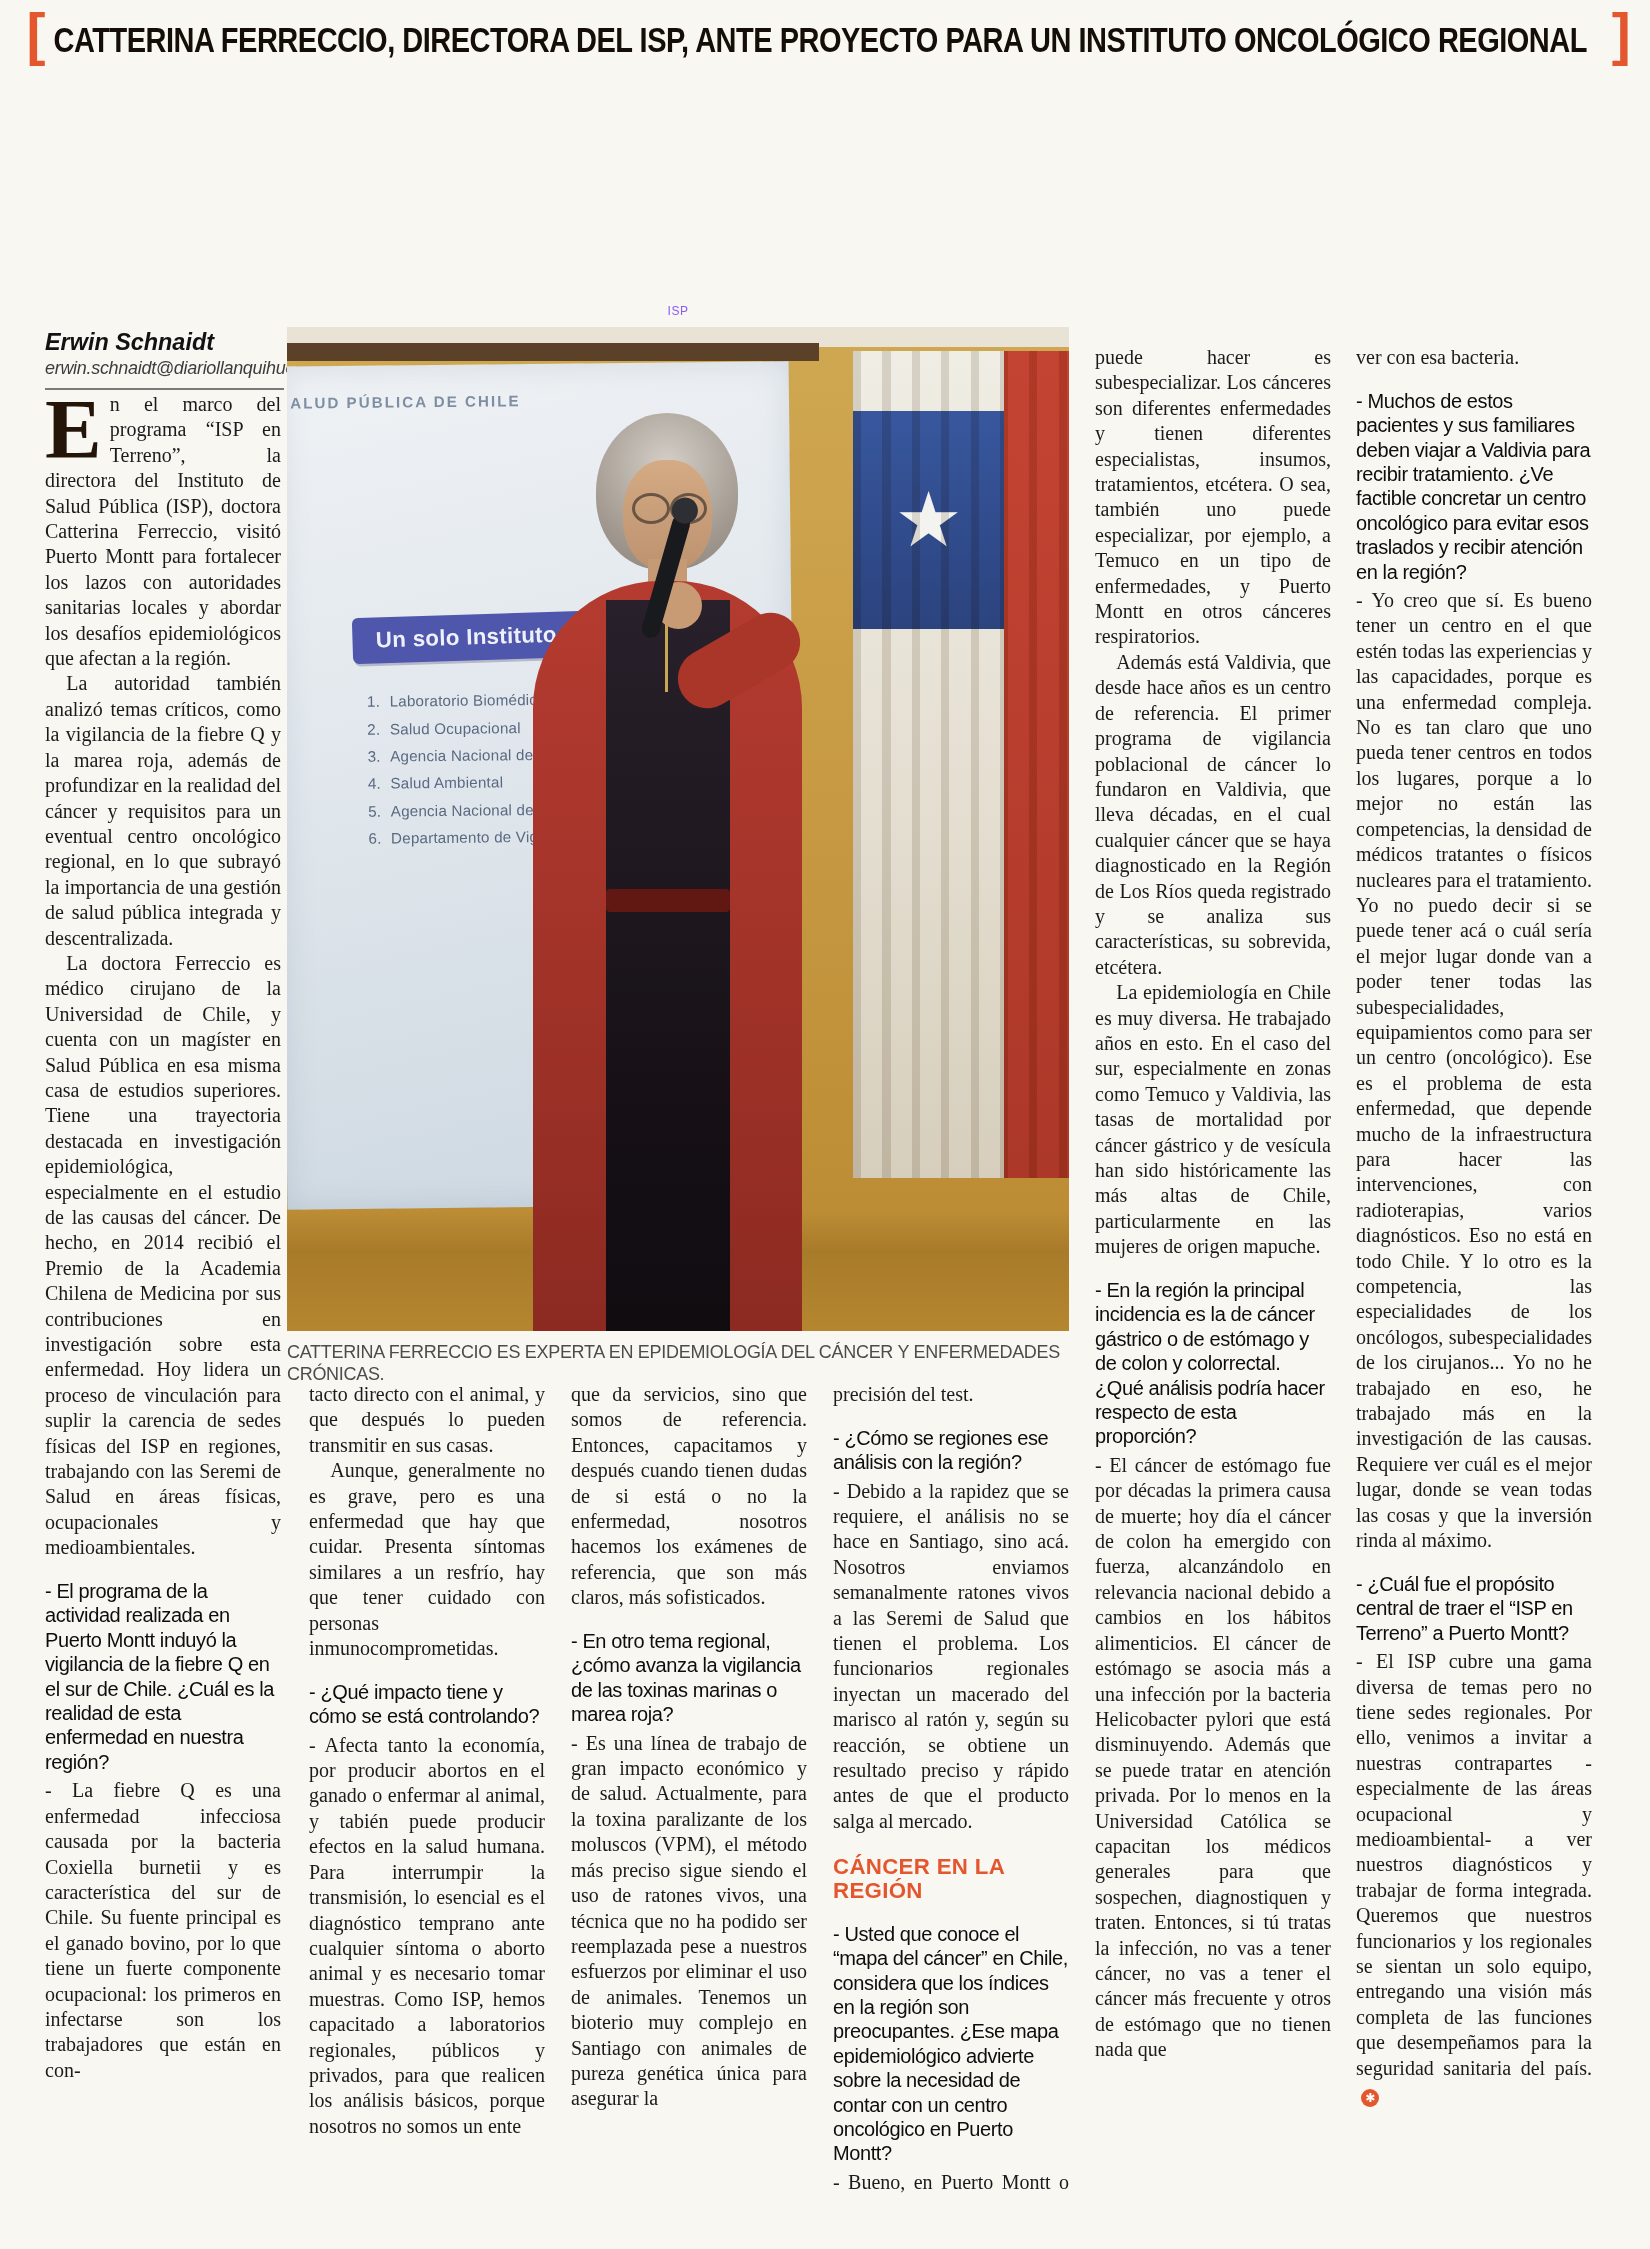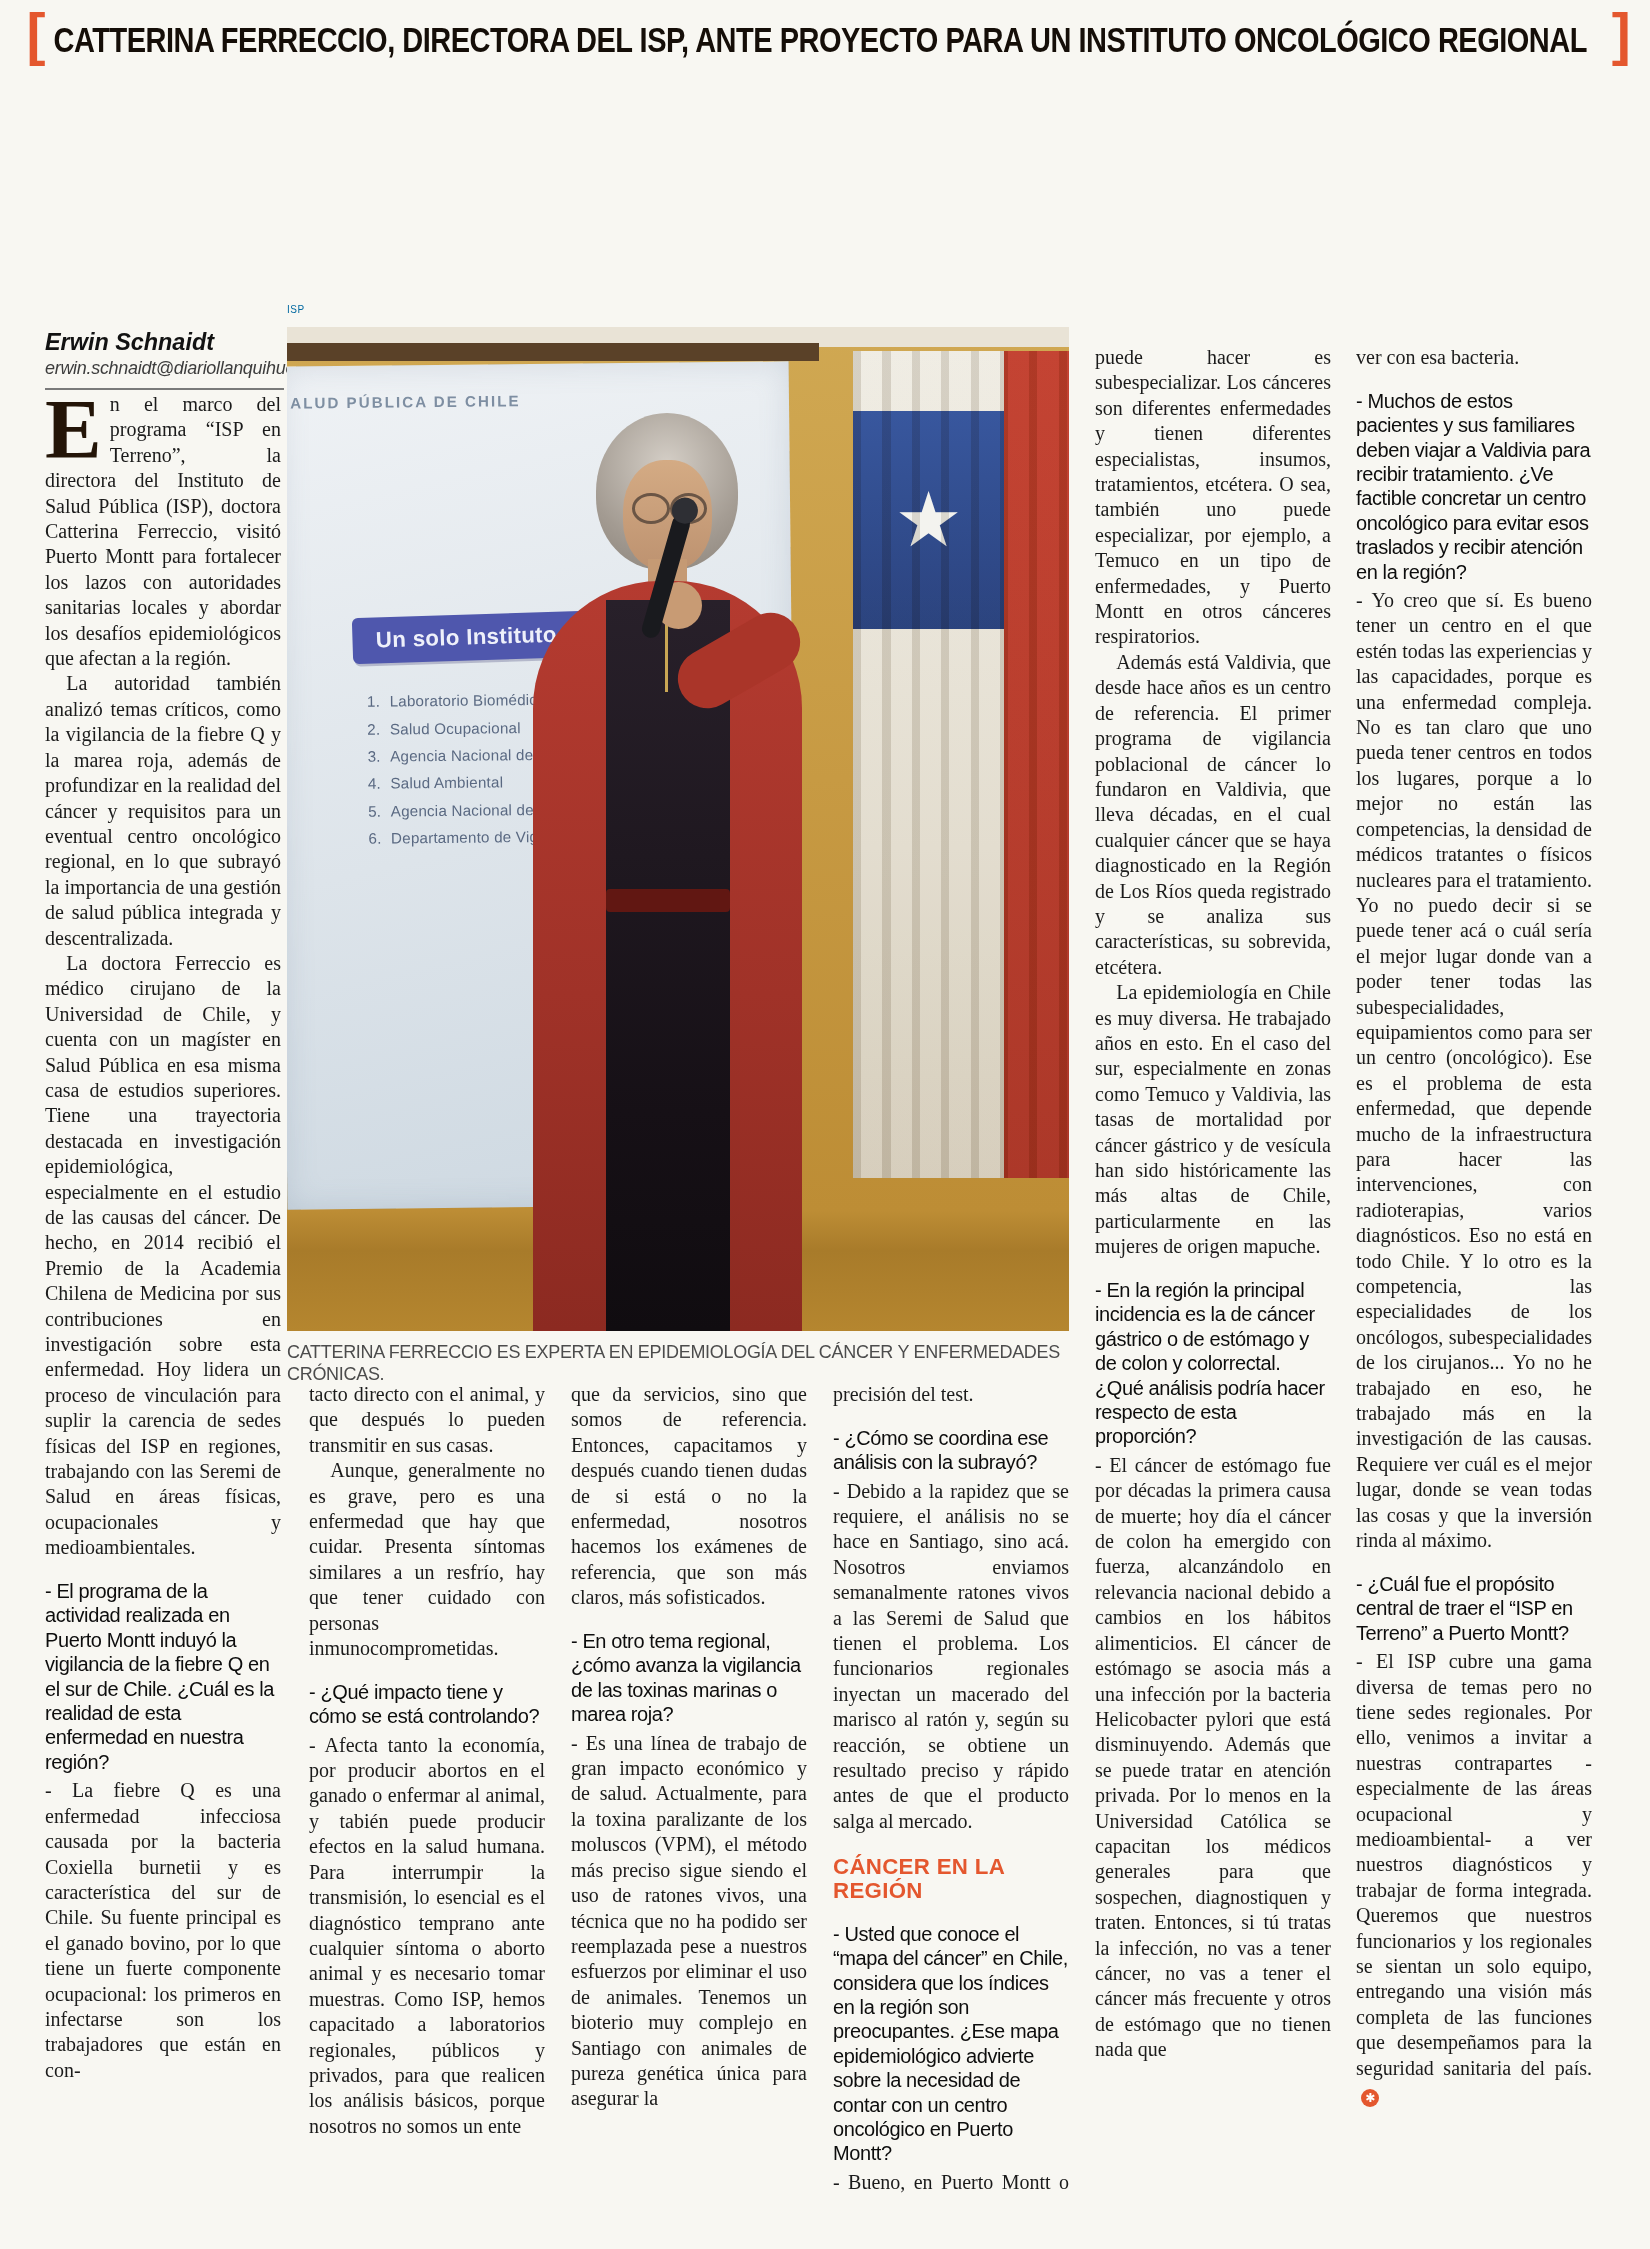--- a/index.html
+++ b/index.html
@@ -33,22 +33,22 @@
   .hl-line{display:block;transform:scaleY(1.06);transform-origin:left top;}
 
   
   .byline{position:absolute;left:45px;top:329px;width:239px;font-family:"Liberation Sans",sans-serif;font-style:italic;}
   .byline .author{font-size:23.4px;font-weight:bold;color:#121212;}
   .byline .email{font-size:18px;color:#3d3d3d;margin-top:2px;letter-spacing:-0.3px;}
   .byline .rule{height:1.5px;background:#7a7a7a;margin-top:9.1px;}
 
   
   .credit{
-    position:absolute;left:287px;top:304px;width:782px;text-align:left;
-    font-family:"Liberation Sans",sans-serif;font-size:10px;color:#0369a1;letter-spacing:0.5px;
+    position:absolute;left:287px;top:304px;width:782px;text-align:center;
+    font-family:"Liberation Sans",sans-serif;font-size:12px;color:#8b5cf6;letter-spacing:0.5px;
   }
   .photo{
     position:absolute;left:287px;top:327px;width:782px;height:1004px;margin:0;
     overflow:hidden;background:#be185d;
   }
   .ph-wall{position:absolute;inset:0;
     background:linear-gradient(180deg,#d0a852 0%,#c79a43 45%,#bd8d35 88%,#a87b2a 92%,#b5862f 100%);}
   .ph-top{position:absolute;left:0;top:0;right:0;height:20.3px;background:#e9e3d6;}
   .ph-beam{position:absolute;left:0;top:16.2px;width:68%;height:18.3px;background:#5a4128;}
 
@@ -231,21 +231,21 @@
       <p class="para q">- ¿Qué impacto tiene y cómo se está controlando?</p>
       <p class="para plain">- Afecta tanto la economía, por producir abortos en el ganado o enfermar al animal, y tabién puede producir efectos en la salud humana. Para interrumpir la transmisión, lo esencial es el diagnóstico temprano ante cualquier síntoma o aborto animal y es necesario tomar muestras. Como ISP, hemos capacitado a laboratorios regionales, públicos y privados, para que realicen los análisis básicos, porque nosotros no somos un ente</p>
     </section>
   <section class="col" id="col3">
       <p class="para plain">que da servicios, sino que somos de referencia. Entonces, capacitamos y después cuando tienen dudas de si está o no la enfermedad, nosotros hacemos los exámenes de referencia, que son más claros, más sofisticados.</p>
       <p class="para q">- En otro tema regional, ¿cómo avanza la vigilancia de las toxinas marinas o marea roja?</p>
       <p class="para plain">- Es una línea de trabajo de gran impacto económico y de salud. Actualmente, para la toxina paralizante de los moluscos (VPM), el método más preciso sigue siendo el uso de ratones vivos, una técnica que no ha podido ser reemplazada pese a nuestros esfuerzos por eliminar el uso de animales. Tenemos un bioterio muy complejo en Santiago con animales de pureza genética única para asegurar la</p>
     </section>
   <section class="col" id="col4">
       <p class="para plain">precisión del test.</p>
-      <p class="para q">- ¿Cómo se coordina ese análisis con la subrayó?</p>
+      <p class="para q">- ¿Cómo se regiones ese análisis con la región?</p>
       <p class="para plain">- Debido a la rapidez que se requiere, el análisis no se hace en Santiago, sino acá. Nosotros enviamos semanalmente ratones vivos a las Seremi de Salud que tienen el problema. Los funcionarios regionales inyectan un macerado del marisco al ratón y, según su reacción, se obtiene un resultado preciso y rápido antes de que el producto salga al mercado.</p>
       <p class="para subhead">CÁNCER EN LA REGIÓN</p>
       <p class="para q">- Usted que conoce el “mapa del cáncer” en Chile, considera que los índices en la región son preocupantes. ¿Ese mapa epidemiológico advierte sobre la necesidad de contar con un centro oncológico en Puerto Montt?</p>
       <p class="para plain">- Bueno, en Puerto Montt o Temuco. También lo que se</p>
     </section>
   <section class="col" id="col5">
       <p class="para plain">puede hacer es subespecializar. Los cánceres son diferentes enfermedades y tienen diferentes especialistas, insumos, tratamientos, etcétera. O sea, también uno puede especializar, por ejemplo, a Temuco en un tipo de enfermedades, y Puerto Montt en otros cánceres respiratorios.</p>
       <p class="para indent">Además está Valdivia, que desde hace años es un centro de referencia. El primer programa de vigilancia poblacional de cáncer lo fundaron en Valdivia, que lleva décadas, en el cual cualquier cáncer que se haya diagnosticado en la Región de Los Ríos queda registrado y se analiza sus características, su sobrevida, etcétera.</p>
       <p class="para indent">La epidemiología en Chile es muy diversa. He trabajado años en esto. En el caso del sur, especialmente en zonas como Temuco y Valdivia, las tasas de mortalidad por cáncer gástrico y de vesícula han sido históricamente las más altas de Chile, particularmente en las mujeres de origen mapuche.</p>
       <p class="para q">- En la región la principal incidencia es la de cáncer gástrico o de estómago y de colon y colorrectal. ¿Qué análisis podría hacer respecto de esta proporción?</p>

